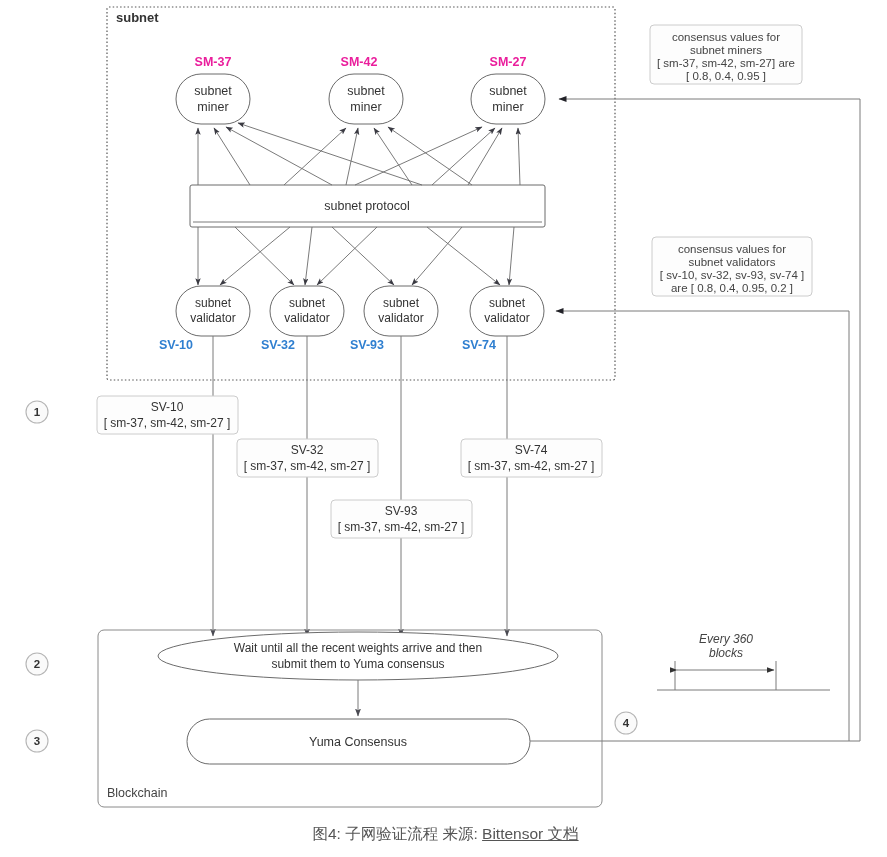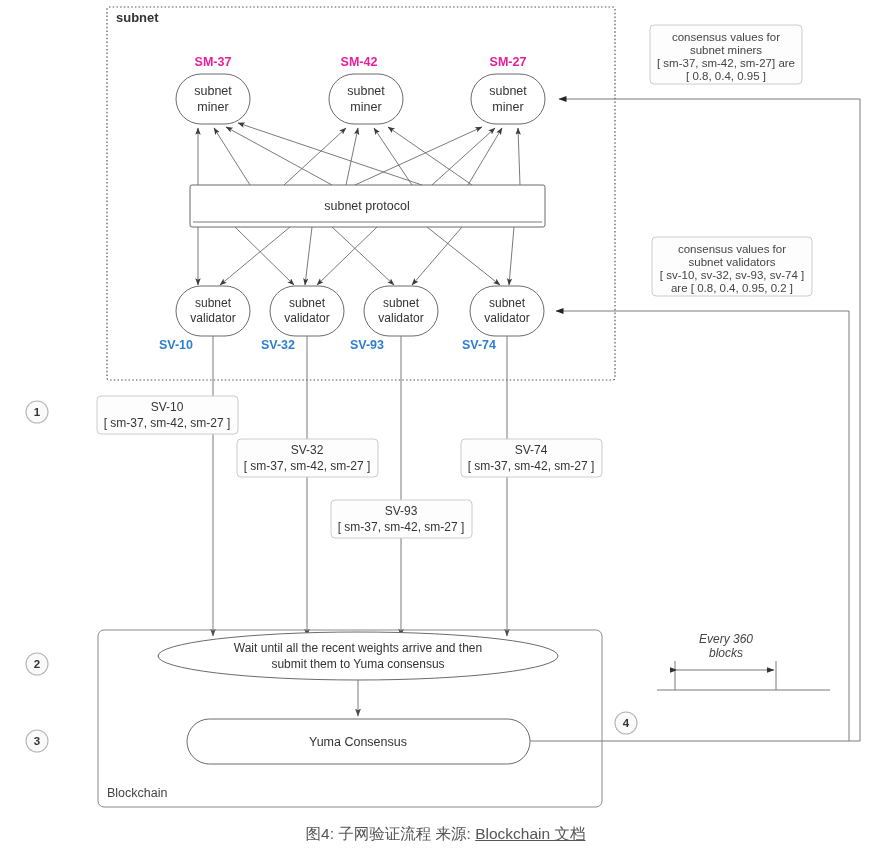--- a/index.html
+++ b/index.html
@@ -263,14 +263,14 @@
   <g>
     <circle class="step-circle" cx="35" cy="741" r="11"></circle>
     <text class="step-num" x="35" y="745" text-anchor="middle">3</text>
   </g>
   <g>
     <circle class="step-circle" cx="624" cy="723" r="11"></circle>
     <text class="step-num" x="624" y="727" text-anchor="middle">4</text>
   </g>
 </svg>
 
-<div class="caption"><span>图4: 子网验证流程 来源: </span><u>Blockchain 文档</u></div>
+<div class="caption"><span>图4: 子网验证流程 来源: </span><u>Bittensor 文档</u></div>
 </div>
 
 </body></html>

